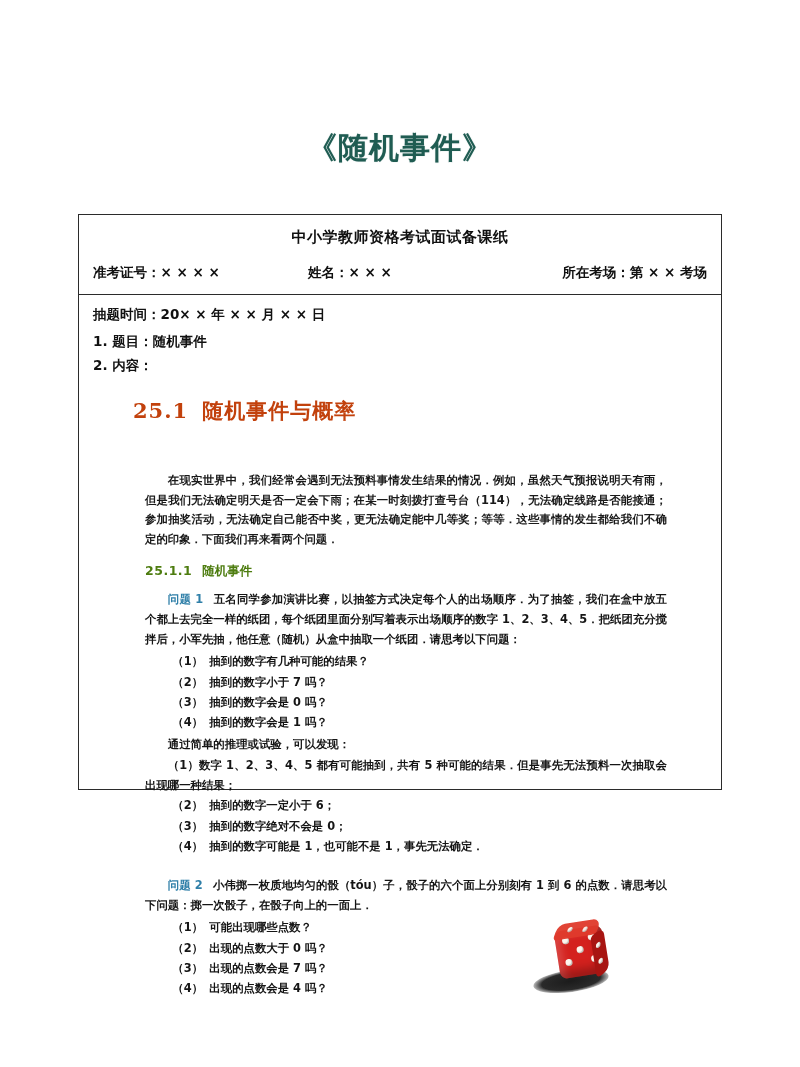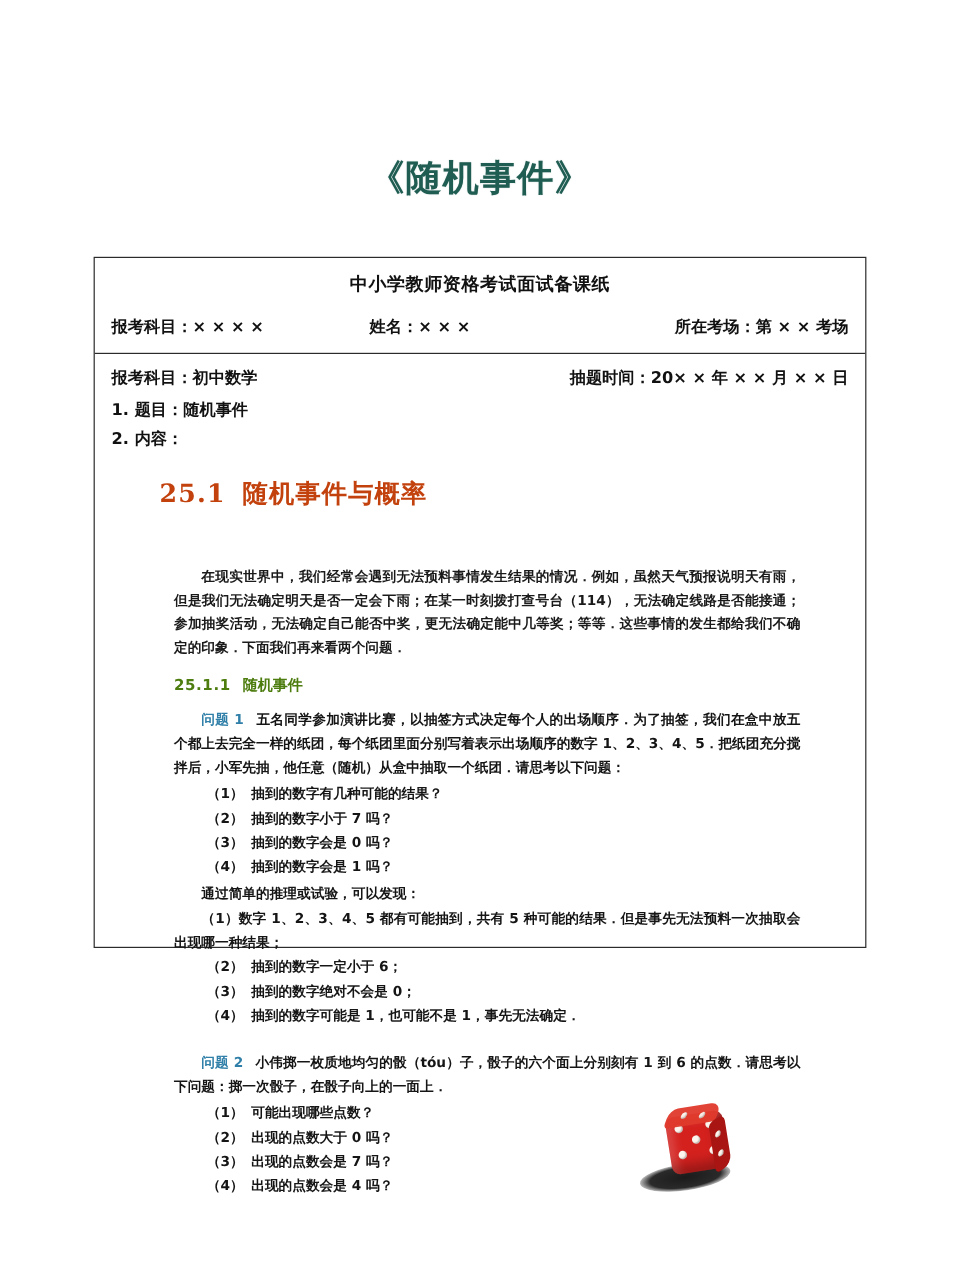--- a/index.html
+++ b/index.html
@@ -243,28 +243,27 @@
 </head>
 <body>
 
 <h1 class="doc-title">《随机事件》</h1>
 
 <div class="sheet">
 
   <div class="sheet-header">
     <div class="sheet-title">中小学教师资格考试面试备课纸</div>
     <div class="id-row">
-      <div class="cell-a">报考科目：× × × ×</div>
+      <div class="cell-a">准考证号：× × × ×</div>
       <div class="cell-b">姓名：× × ×</div>
       <div class="cell-c">所在考场：第 × × 考场</div>
     </div>
   </div>
 
   <div class="subject-row">
-    <div class="left">报考科目：初中数学</div>
     <div class="right">抽题时间：20× × 年 × × 月 × × 日</div>
   </div>
 
   <div class="meta-line">1. 题目：随机事件</div>
   <div class="meta-line">2. 内容：</div>
 
   <div class="textbook">
 
     <div class="tb-chapter">
       <span class="num">25.1</span><span>随机事件与概率</span>

